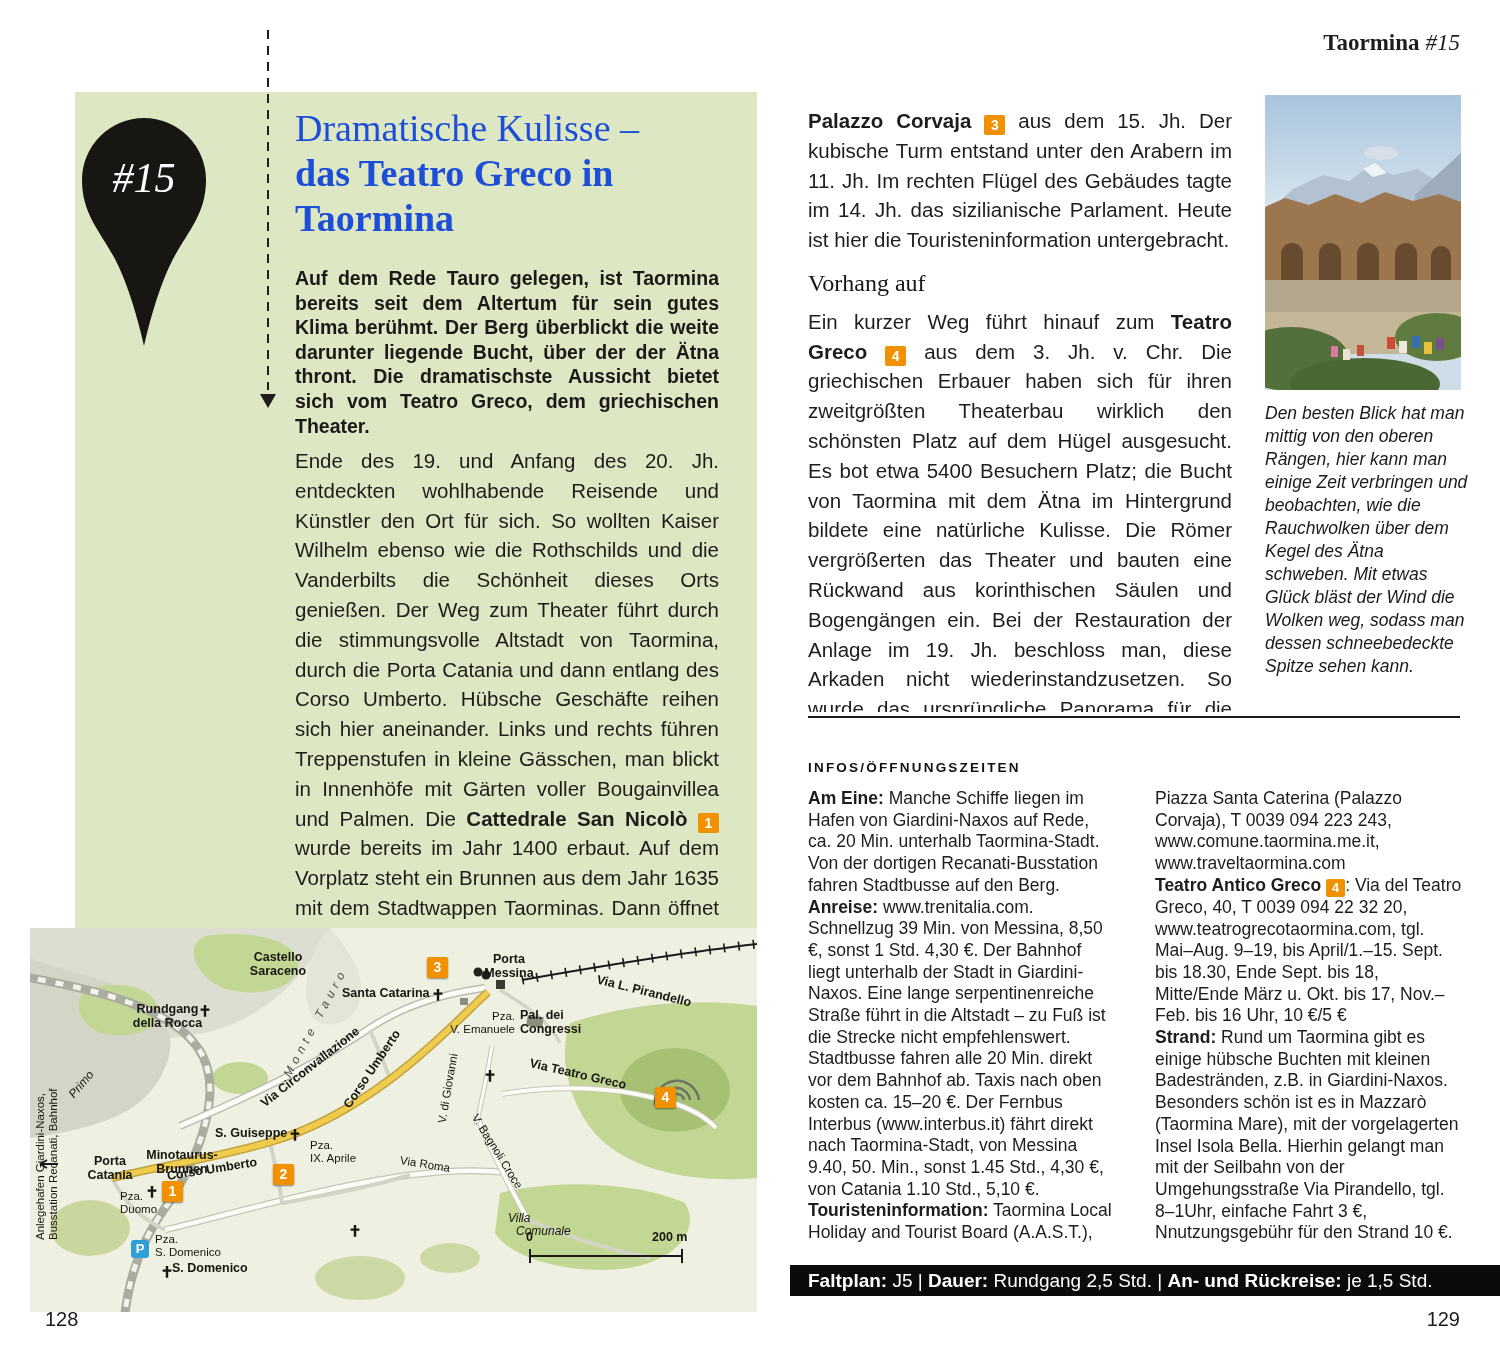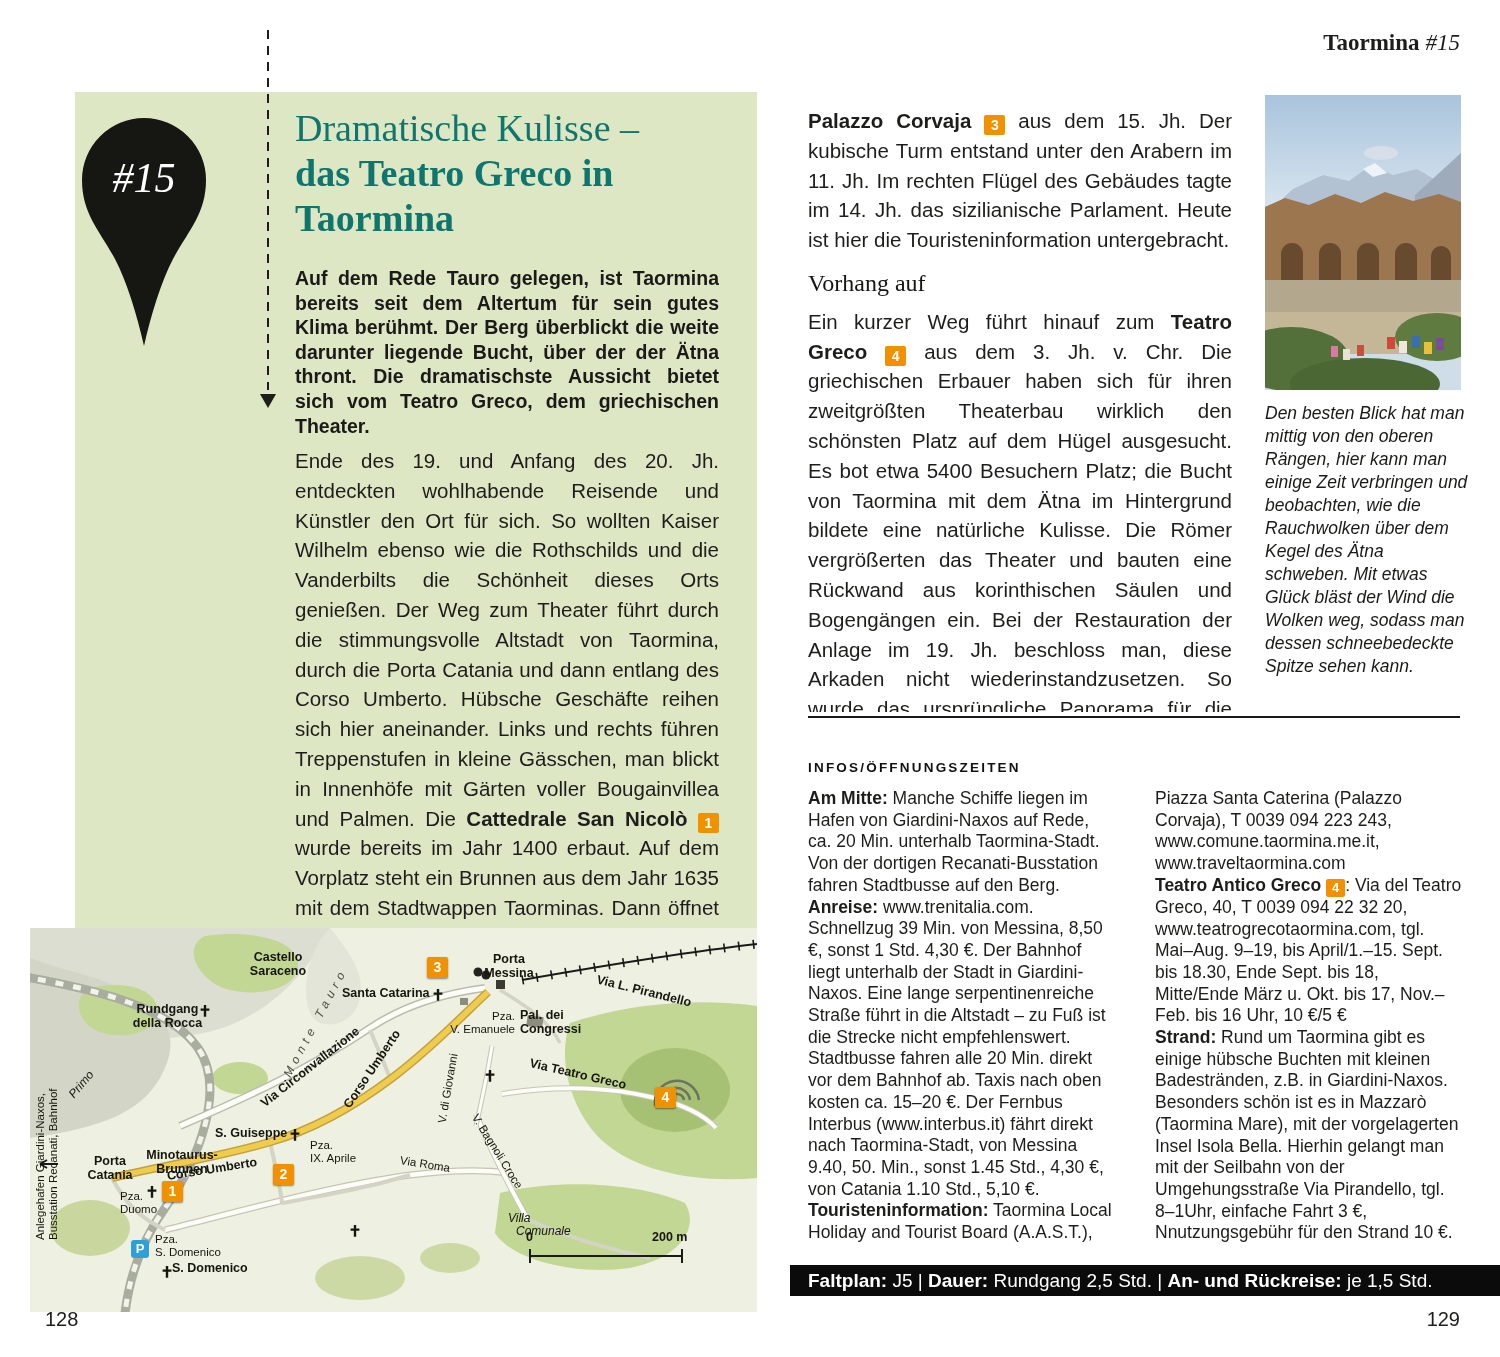--- a/index.html
+++ b/index.html
@@ -20,21 +20,21 @@
     background: repeating-linear-gradient(to bottom,#1d1d1b 0 9px, transparent 9px 16px); }
   .dash-arrow { position:absolute; left:260px; top:394px; width:0; height:0;
     border-left:8px solid transparent; border-right:8px solid transparent; border-top:14px solid #1d1d1b; }
   
   .pin { position:absolute; left:82px; top:118px; width:124px; height:228px; }
   .pin svg { position:absolute; left:0; top:0; }
   .pin-label { position:absolute; left:0; top:36px; width:124px; text-align:center;
     font-family:"Liberation Serif", serif; font-style:italic; font-size:42px; color:#ffffff; }
   
   .title-block { position:absolute; left:295px; top:106px; width:430px;
-    font-family:"Liberation Serif", serif; font-size:38px; line-height:45px; color:#0f766e; }
+    font-family:"Liberation Serif", serif; font-size:38px; line-height:45px; color:#1d4ed8; }
   .title-bold { font-weight:700; }
   
   .intro { position:absolute; left:295px; top:266px; width:424px; height:172px; overflow:hidden;
     font-weight:700; font-size:19.5px; line-height:24.6px; text-align:justify; color:#1a1a18; }
   
   .body-col { position:absolute; font-size:20.5px; line-height:29.8px; text-align:justify; color:#1d1d1b; }
   .left-col { left:295px; top:446px; width:424px; height:484px; overflow:hidden; }
   .mid-col  { left:808px; top:106px; width:424px; height:606px; overflow:hidden; }
   .mid-heading { font-family:"Liberation Serif", serif; font-size:24px; font-weight:400;
     margin:14px 0 8px 0; text-align:left; color:#151513; }
@@ -150,21 +150,21 @@
       <rect x="92" y="250" width="7" height="11" fill="#c2523e"></rect>
     </svg>
   </div>
 
   <div class="caption">Den besten Blick hat man mittig von den oberen Rängen, hier kann man einige Zeit verbringen und beobachten, wie die Rauchwolken über dem Kegel des Ätna schweben. Mit etwas Glück bläst der Wind die Wolken weg, sodass man dessen schneebedeckte Spitze sehen kann.</div>
 
   <div class="rule"></div>
   <div class="infos-header">INFOS/ÖFFNUNGSZEITEN</div>
 
   <div class="info-col info-col1">
-    <p><strong>Am Mitte:</strong><span> Manche Schiffe liegen im Hafen von Giardini-Naxos auf Rede, ca. 20 Min. unterhalb Taormina-Stadt. Von der dortigen Recanati-Busstation fahren Stadtbusse auf den Berg.</span></p>
+    <p><strong>Am Eine:</strong><span> Manche Schiffe liegen im Hafen von Giardini-Naxos auf Rede, ca. 20 Min. unterhalb Taormina-Stadt. Von der dortigen Recanati-Busstation fahren Stadtbusse auf den Berg.</span></p>
     <p><strong>Anreise:</strong><span> www.trenitalia.com. Schnellzug 39 Min. von Messina, 8,50 €, sonst 1 Std. 4,30 €. Der Bahnhof liegt unterhalb der Stadt in Giardini-Naxos. Eine lange serpentinenreiche Straße führt in die Altstadt – zu Fuß ist die Strecke nicht empfehlenswert. Stadtbusse fahren alle 20 Min. direkt vor dem Bahnhof ab. Taxis nach oben kosten ca. 15–20 €. Der Fernbus Interbus (www.interbus.it) fährt direkt nach Taormina-Stadt, von Messina 9.40, 50. Min., sonst 1.45 Std., 4,30 €, von Catania 1.10 Std., 5,10 €.</span></p>
     <p><strong>Touristeninformation:</strong><span> Taormina Local Holiday and Tourist Board (A.A.S.T.),</span></p>
   </div>
 
   <div class="info-col info-col2">
     <p><span>Piazza Santa Caterina (Palazzo Corvaja), T 0039 094 223 243, www.comune.taormina.me.it, www.traveltaormina.com</span></p>
     <p><strong>Teatro Antico Greco</strong> <span class="chip chip-sm">4</span><span>: Via del Teatro Greco, 40, T 0039 094 22 32 20, www.teatrogrecotaormina.com, tgl. Mai–Aug. 9–19, bis April/1.–15. Sept. bis 18.30, Ende Sept. bis 18, Mitte/Ende März u. Okt. bis 17, Nov.–Feb. bis 16 Uhr, 10 €/5 €</span></p>
     <p><strong>Strand:</strong><span> Rund um Taormina gibt es einige hübsche Buchten mit kleinen Badestränden, z.B. in Giardini-Naxos. Besonders schön ist es in Mazzarò (Taormina Mare), mit der vorgelagerten Insel Isola Bella. Hierhin gelangt man mit der Seilbahn von der Umgehungsstraße Via Pirandello, tgl. 8–1Uhr, einfache Fahrt 3 €, Nnutzungsgebühr für den Strand 10 €.</span></p>
   </div>
 

